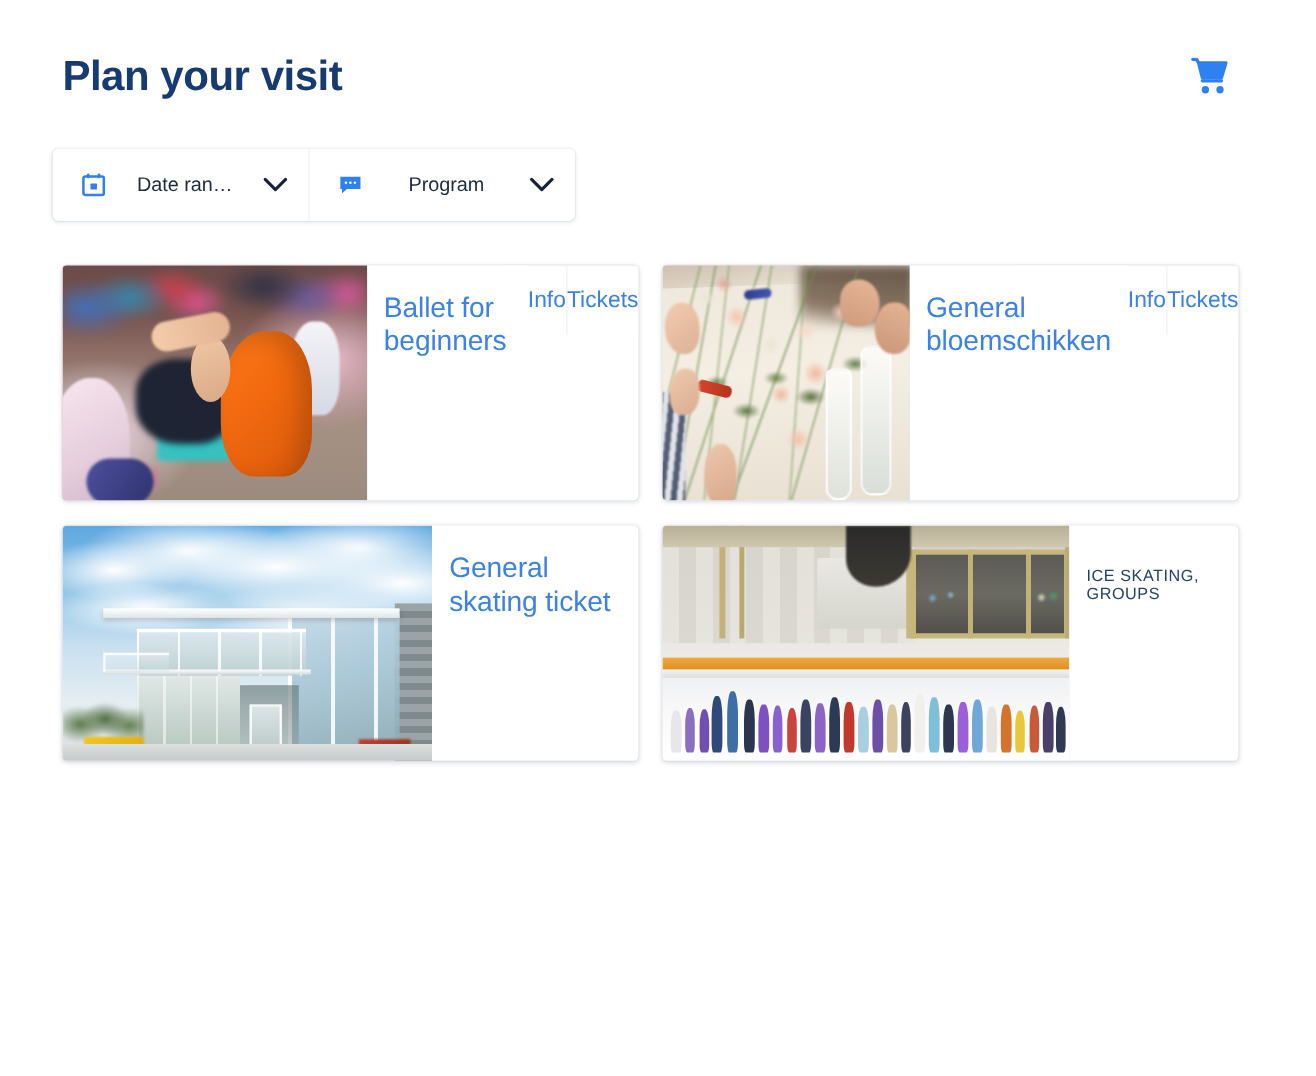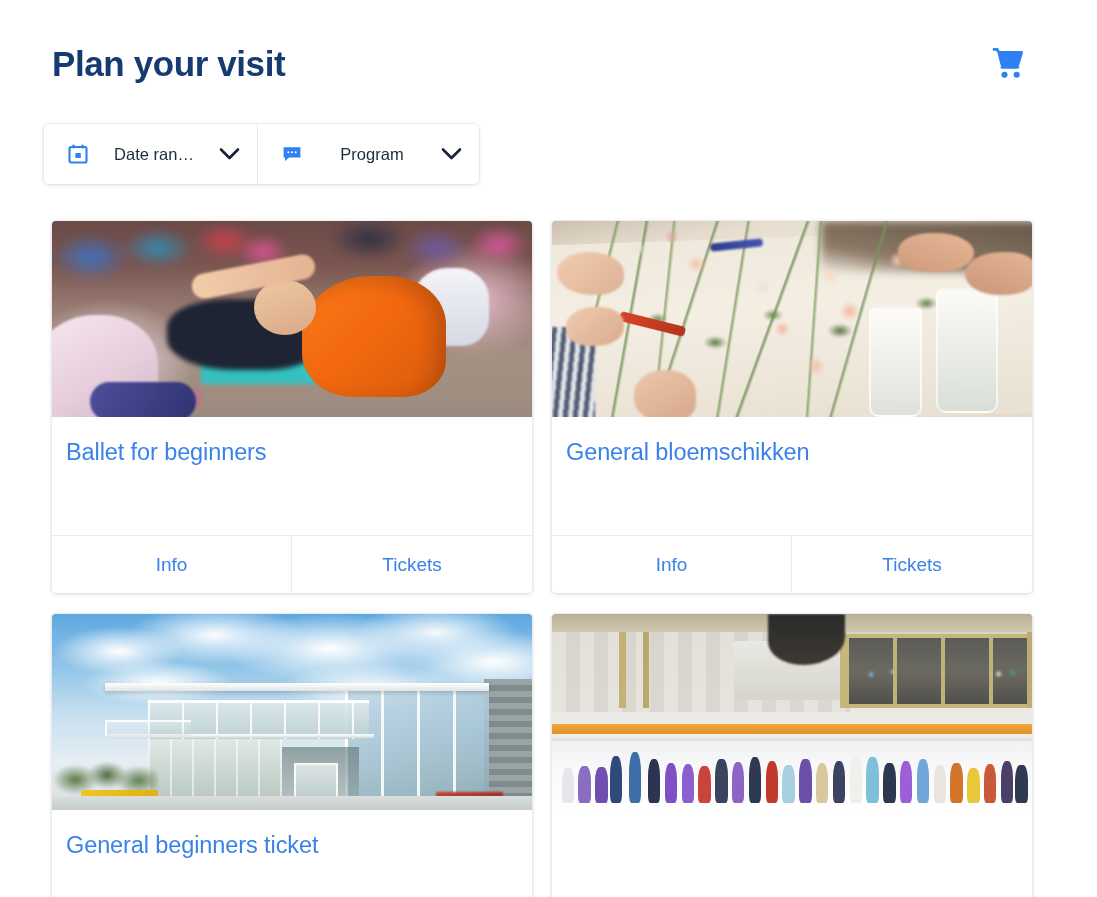--- a/index.html
+++ b/index.html
@@ -118,21 +118,21 @@
     flex-wrap: wrap;
     gap: 21px 20px;
   }
 
   .card {
     width: 480px;
     background: #ffffff;
     border-radius: 4px;
     box-shadow: 0 1px 4px rgba(20,40,80,0.16), 0 0 0 1px rgba(20,40,80,0.04);
     display: flex;
-    flex-direction: column;
+    flex-direction: row;
     overflow: hidden;
   }
 
   .card-media {
     width: 100%;
     height: 196px;
     position: relative;
     overflow: hidden;
     background: #d8d8d8;
   }
@@ -667,21 +667,21 @@
           <div class="bd-roof"></div>
           <div class="bd-balcony"></div>
           <div class="bd-rail"></div>
           <div class="bd-trees"></div>
           <div class="bd-yellow"></div>
           <div class="bd-red"></div>
           <div class="bd-ground"></div>
         </div>
       </div>
       <div class="card-body">
-        <div class="card-title">General beginners ticket</div>
+        <div class="card-title">General skating ticket</div>
       </div>
     </div>
 
     <div class="card">
       <div class="card-media">
         <div class="photo ph-ice">
           <div class="ic-wallpanels"></div>
           <div class="ic-screen"></div>
           <div class="ic-window"></div>
           <div class="ic-win-m"></div>
@@ -718,17 +718,18 @@
             <div class="ic-kid" style="left:79.5%;background:#e8e4e0; height:42%"></div>
             <div class="ic-kid" style="left:83%; background:#d4742a; height:44%"></div>
             <div class="ic-kid" style="left:86.5%;background:#e8c838; height:38%"></div>
             <div class="ic-kid" style="left:90%; background:#c85a3a; height:43%"></div>
             <div class="ic-kid" style="left:93.5%;background:#4a3f68; height:46%"></div>
             <div class="ic-kid" style="left:96.5%;background:#2f3a52; height:42%"></div>
           </div>
         </div>
       </div>
       <div class="card-body">
+        <div class="card-subtitle">ICE SKATING, GROUPS</div>
       </div>
     </div>
 
   </div>
 </div>
 
 </body></html>

